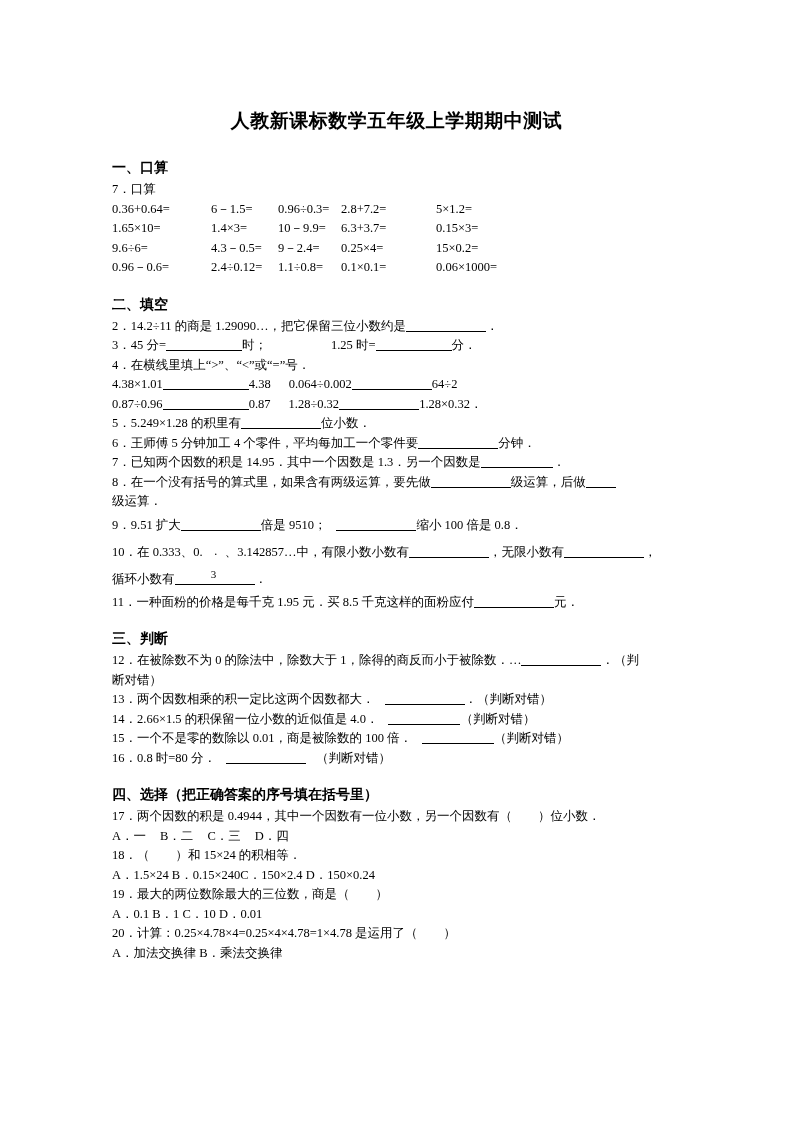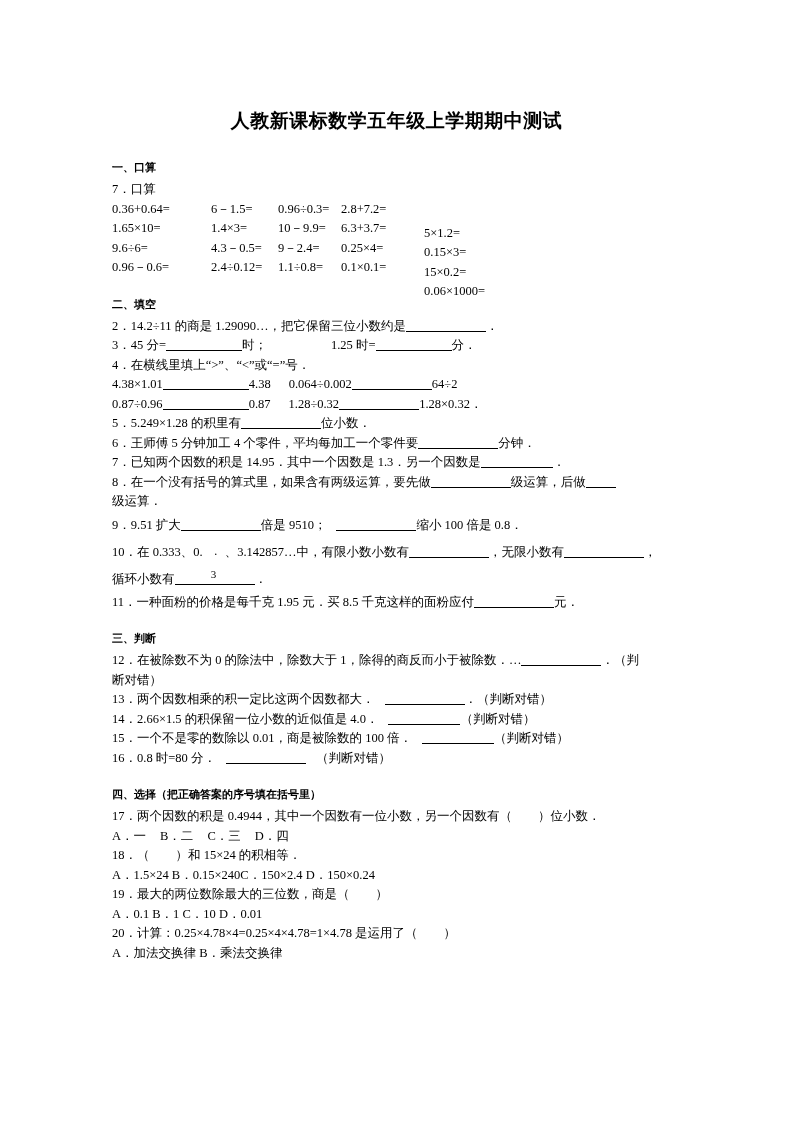--- a/index.html
+++ b/index.html
@@ -33,21 +33,21 @@
     font-weight: bold;
     letter-spacing: 0.5px;
   }
   .body-area {
     position: absolute;
     left: 112px;
     top: 158px;
     width: 570px;
   }
   .section-head {
-    font-size: 11px;
+    font-size: 14px;
     font-weight: bold;
     margin: 0 0 3px 0;
     line-height: 19px;
   }
   .sec-gap {
     height: 17px;
   }
   .qline {
     font-size: 12.5px;
     line-height: 19.5px;
@@ -87,21 +87,21 @@
   }
   .calc-row span {
     position: absolute;
     top: 0;
     white-space: nowrap;
   }
   .c1 { left: 0px; }
   .c2 { left: 99px; }
   .c3 { left: 166px; }
   .c4 { left: 229px; }
-  .c5 { left: 312px; margin-top: 24px; }
+  .c5 { left: 324px; }
 
   
   .repdec {
     display: inline-block;
     position: relative;
     width: 22px;
     vertical-align: baseline;
   }
   .repdec .digit {
     position: absolute;

